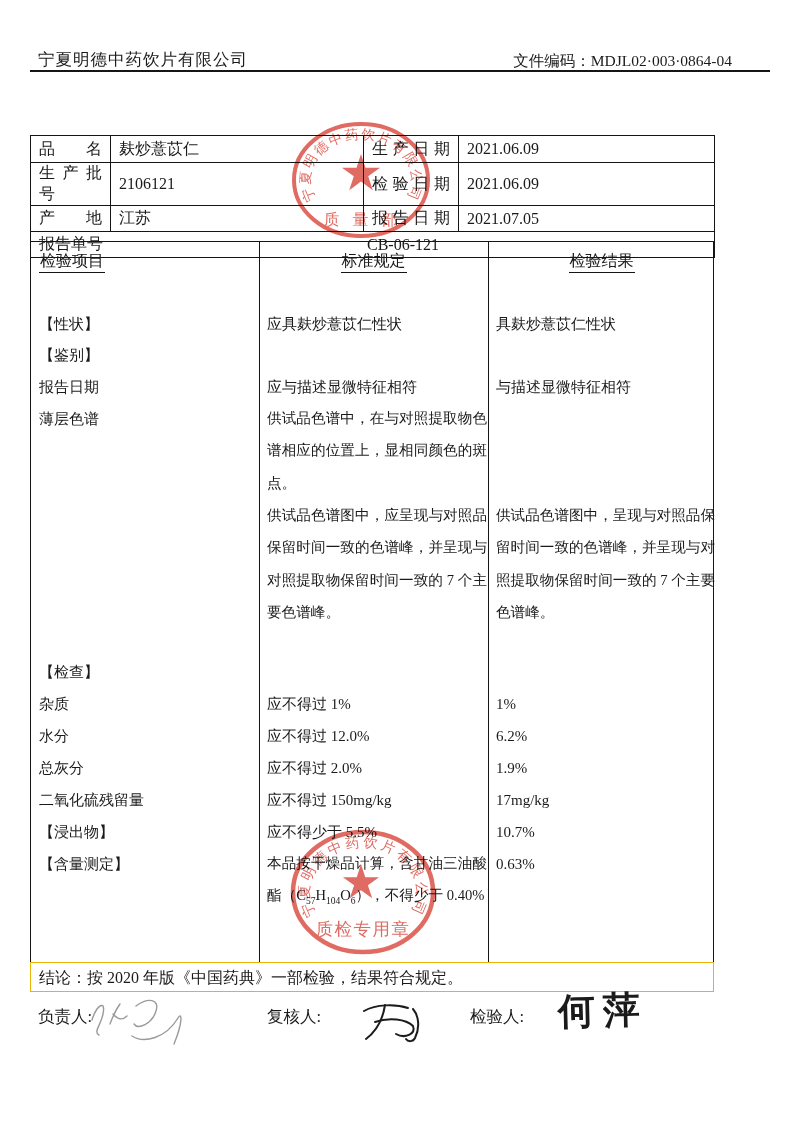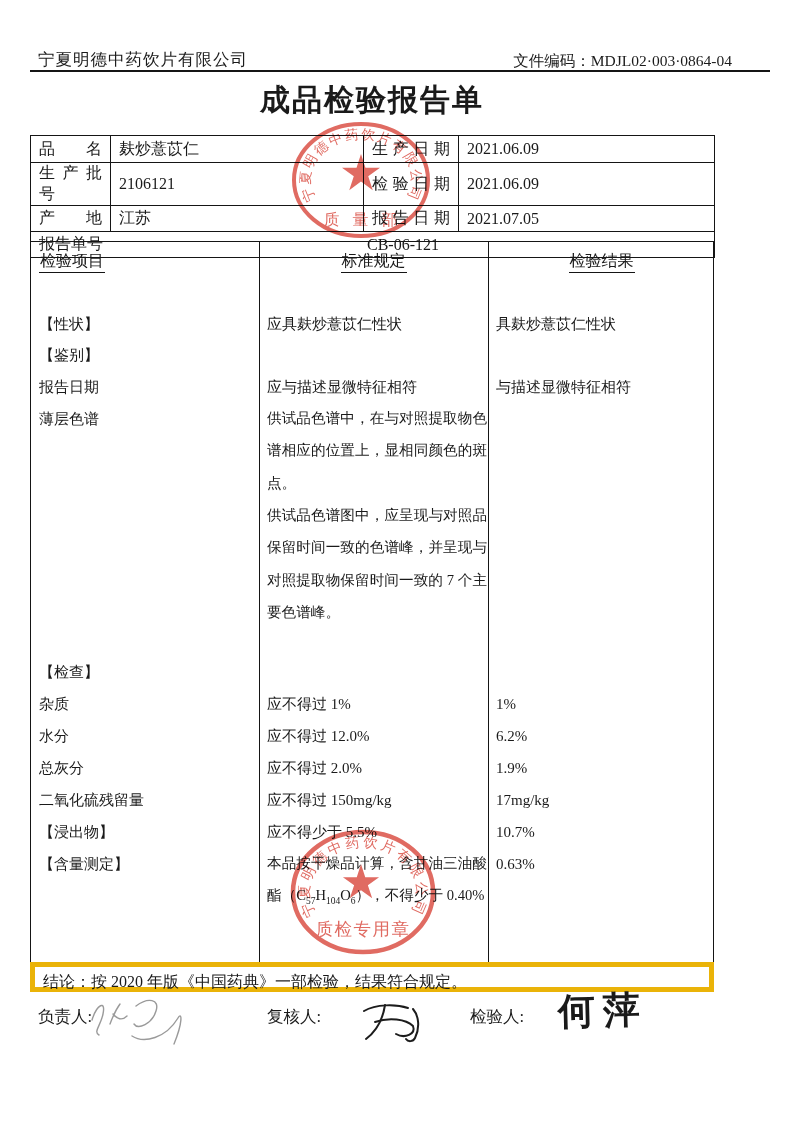--- a/index.html
+++ b/index.html
@@ -35,37 +35,36 @@
   .mh1 { left:8px; } .mh2 { left:228px; width:229px; text-align:center; }
   .mh3 { left:457px; width:227px; text-align:center;font-family:Liberation Serif, serif; }
   .cell { position:absolute; line-height:20px; font-size:15px; white-space:nowrap; }
   .c1 { left:8px; } .c2 { left:236px; } .c3 { left:465px; }
   .p { position:absolute; line-height:32.4px; font-size:14.6px; white-space:normal;
        text-align:justify; }
   .p.c2 { width:220px; } .p.c3 { width:219px; }
   sub { font-size:9.5px; line-height:0; }
   
   .concl { position:absolute; left:30px; top:962px; width:684px; height:30px;
-           border:5px solid #eab308; line-height:29px; padding-left:8px; font-size:16px; }
+           border:1px solid #eab308; line-height:29px; padding-left:8px; font-size:16px; }
   .sig-label { position:absolute; top:1006px; font-size:16.5px; }
   .sig-svg { position:absolute; }
   .sig-name { position:absolute; left:558px; top:986px; font-size:37px; font-weight:bold;
               letter-spacing:8px; transform:rotate(-1.5deg); }
   
   .stamp { position:absolute; mix-blend-mode:multiply; opacity:.82; pointer-events:none; }
 </style>
 </head>
 <body>
 
 <div class="page">
 
   <div class="hdr-company">宁夏明德中药饮片有限公司</div>
   <div class="hdr-code"><span>文件编码：</span><span>MDJL02·003·0864-04</span></div>
   <div class="hdr-rule"></div>
-  <div class="title">成品检验报告单</div>
 
   <table class="info">
     <colgroup>
         <col style="width:80px">
         <col style="width:253px">
         <col style="width:95px">
         <col style="width:256px">
       </colgroup>
     <tbody>
         <tr class="r1">
@@ -121,20 +120,21 @@
     <div class="p c2" style="top:257px">供试品色谱图中，应呈现与对照品保留时间一致的色谱峰，并呈现与对照提取物保留时间一致的 7 个主要色谱峰。</div>
     <div class="cell c2" style="top:452px">应不得过 1%</div>
     <div class="cell c2" style="top:484px">应不得过 12.0%</div>
     <div class="cell c2" style="top:516px">应不得过 2.0%</div>
     <div class="cell c2" style="top:548px">应不得过 150mg/kg</div>
     <div class="cell c2" style="top:580px">应不得少于 5.5%</div>
     <div class="p c2" style="top:605px"><span>本品按干燥品计算，含甘油三油酸酯（C</span><sub>57</sub><span>H</span><sub>104</sub><span>O</span><sub>6</sub><span>），不得少于 0.40%</span></div>
 
     <div class="cell c3" style="top:72px">具麸炒薏苡仁性状</div>
     <div class="cell c3" style="top:135px">与描述显微特征相符</div>
+    <div class="p c3" style="top:257px">供试品色谱图中，呈现与对照品保留时间一致的色谱峰，并呈现与对照提取物保留时间一致的 7 个主要色谱峰。</div>
     <div class="cell c3" style="top:452px">1%</div>
     <div class="cell c3" style="top:484px">6.2%</div>
     <div class="cell c3" style="top:516px">1.9%</div>
     <div class="cell c3" style="top:548px">17mg/kg</div>
     <div class="cell c3" style="top:580px">10.7%</div>
     <div class="cell c3" style="top:612px">0.63%</div>
   </div>
 
   <div class="concl"><span>结论：按 2020 年版《中国药典》一部检验，结果符合规定。</span></div>
 

